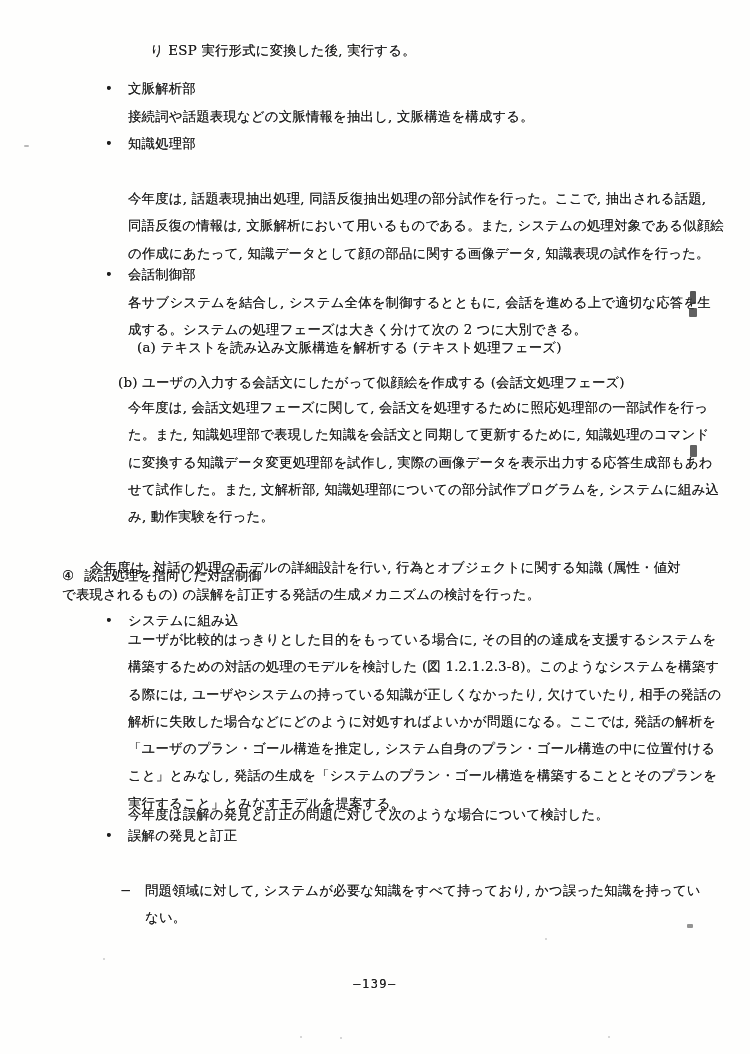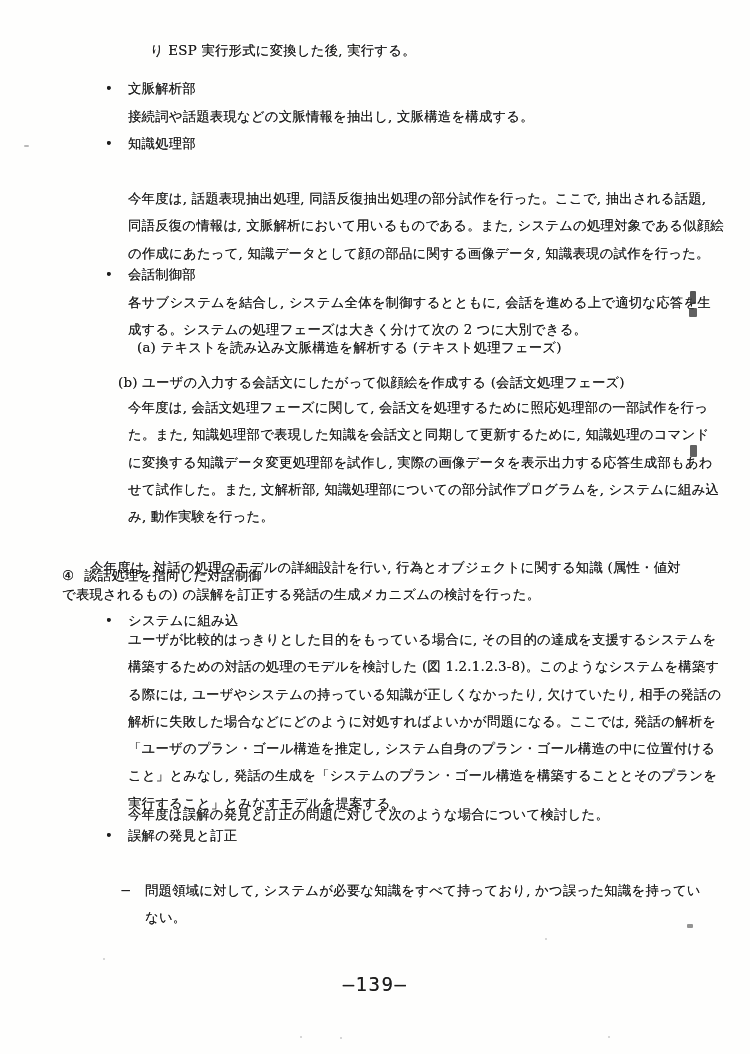--- a/index.html
+++ b/index.html
@@ -14,21 +14,21 @@
     position:absolute;
     font-size:13.4px; line-height:27.3px; letter-spacing:0.2px;
     white-space:pre-line;
     text-shadow:0 0 .6px rgba(25,25,25,.75);
   }
   .row { display:flex; align-items:baseline; }
   .bullet-marker { width:23px; font-size:13px; flex:0 0 23px; }
   .dash-marker { width:25px; flex:0 0 25px; }
   .sec-num { margin-right:10px; }
   .indent-first { text-indent:28px; }
-  .page-number { left:0; right:0; text-align:center; font-size:19px; letter-spacing:1.5px; font-family:"DejaVu Sans Mono","Liberation Mono",monospace; }
+  .page-number { left:0; right:0; text-align:center; font-size:12px; letter-spacing:1.5px; font-family:"DejaVu Sans Mono","Liberation Mono",monospace; }
   .art { position:absolute; background:#3a3a3a; border-radius:1px; }
   .speck { position:absolute; background:#9a9a9a; width:2px; height:2px; border-radius:50%; opacity:.5; }
 </style>
 </head>
 <body>
 
 <div class="page">
 
   <div class="txt" style="left:150px; top:37px;">り ESP 実行形式に変換した後, 実行する。</div>
 

